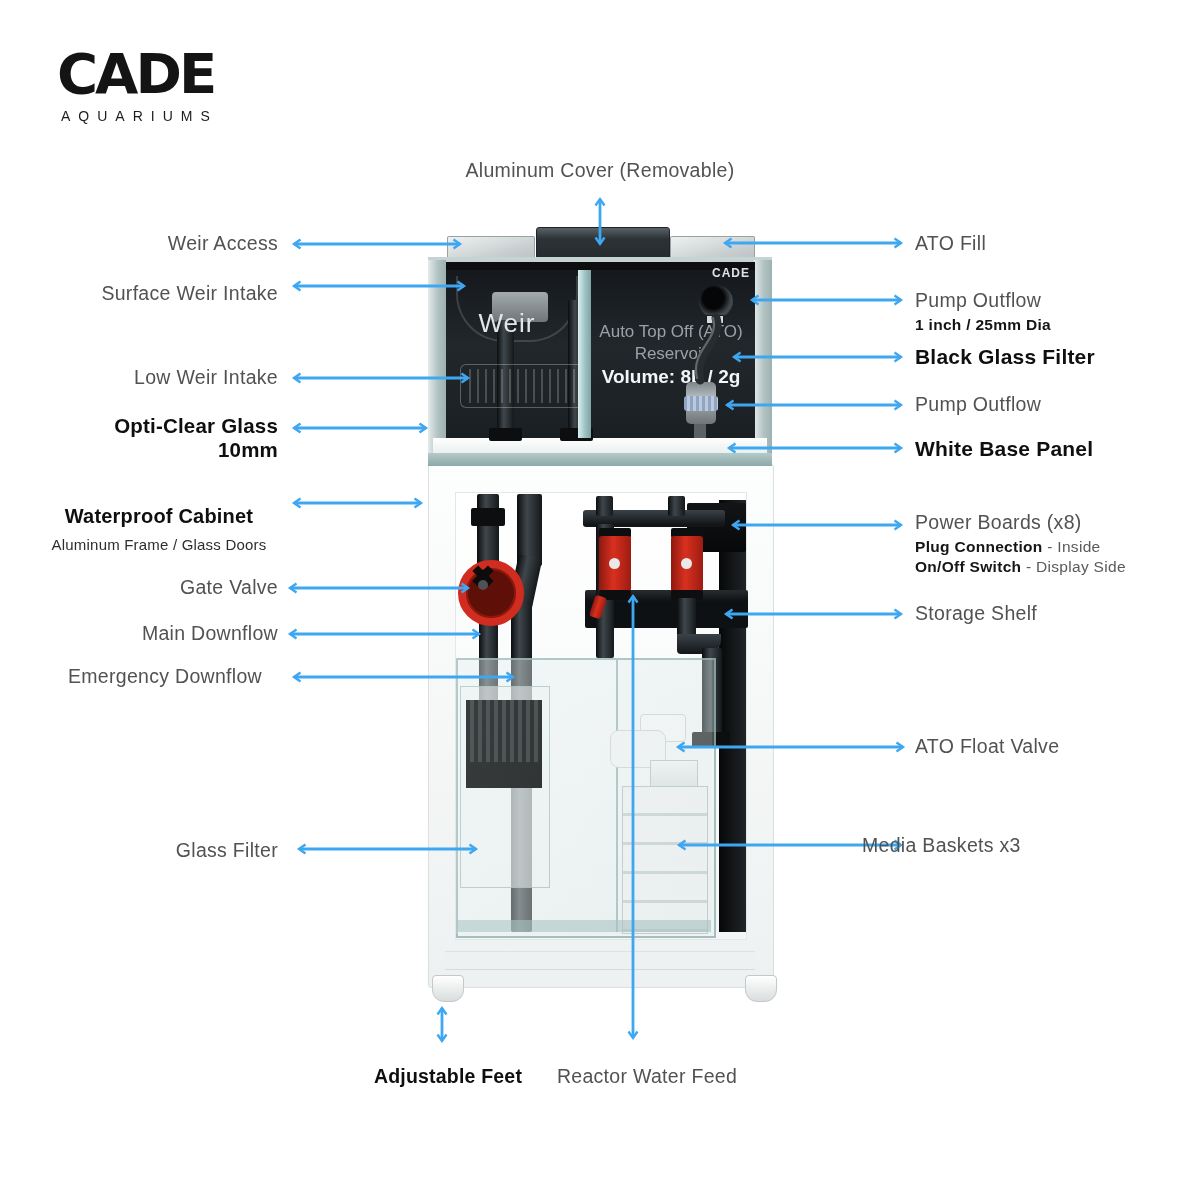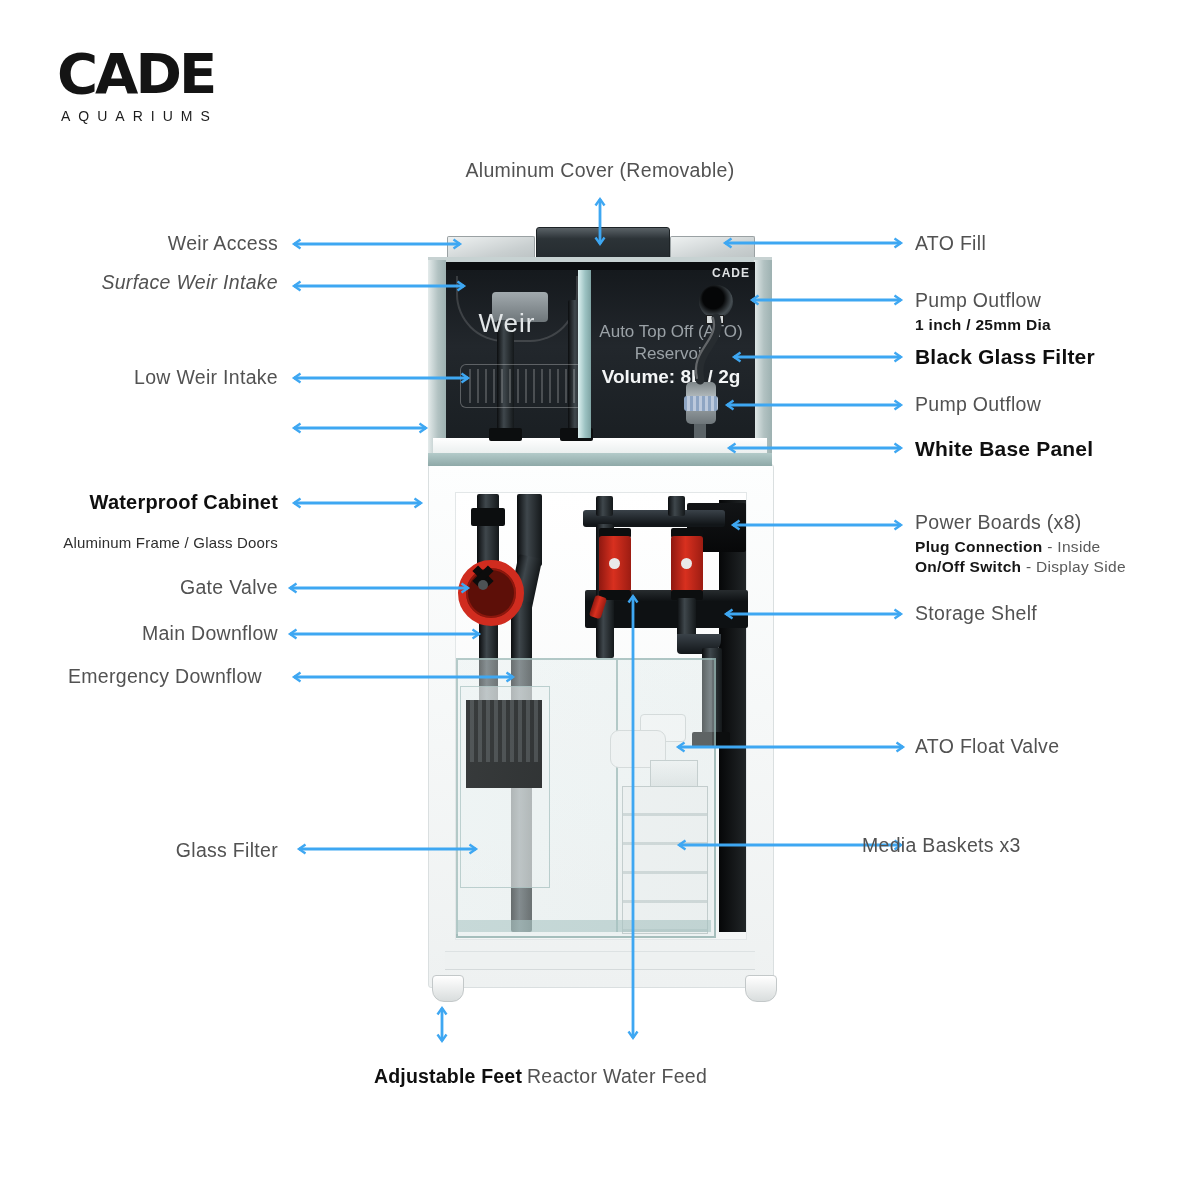--- a/index.html
+++ b/index.html
@@ -11,21 +11,21 @@
   .logo-main{font-family:"DejaVu Sans",sans-serif;font-weight:800;font-size:56px;
              letter-spacing:-3px;color:#141414;line-height:1;}
   .logo-sub{font-size:14px;letter-spacing:8px;color:#1c1c1c;margin-top:6px;margin-left:4px;}
   .title{font-weight:300;font-size:41px;color:#333;letter-spacing:1px;text-align:right;}
   .subtitle{font-weight:300;font-size:21px;color:#4a4a4a;text-align:right;margin-top:6px;}
   
   .lbl{position:absolute;font-size:19.5px;font-weight:300;color:#525252;letter-spacing:.3px;white-space:nowrap;}
   .lbl.b{font-weight:700;color:#0f0f0f;letter-spacing:.2px;}
   .lbl.right{text-align:right;}
   .lbl.center{text-align:center;white-space:normal;line-height:1.25;}
-  .sub-thin{font-size:15px;font-weight:400;color:#2e2e2e;margin-top:20px;}
+  .sub-thin{font-size:15px;font-weight:400;color:#2e2e2e;margin-top:8px;}
   .sub-line{font-size:15.5px;margin-top:4px;color:#5a5a5a;font-weight:400;}
   .sub-line .bld{font-weight:700;color:#161616;}
   .sub-bold{font-size:15.5px;font-weight:700;color:#141414;margin-top:4px;}
   
   .panel-black{background:linear-gradient(180deg,#15191d 0%,#22272c 45%,#1a1f23 100%);}
   .glass-edge{background:linear-gradient(90deg,#e4ebeb,#b2c2c2 55%,#9db1b1);}
   .teal-rim{background:linear-gradient(180deg,#b3cac9,#8ea9a8);}
   .cover-silver{background:linear-gradient(165deg,#eef1f1 0%,#c9cfd0 60%,#b8bfc0 100%);
                 border:1px solid #9aa1a3;border-bottom:none;border-radius:2px 2px 0 0;}
   .cover-dark{background:linear-gradient(180deg,#5a6267 0%,#2c3337 30%,#23292d 100%);
@@ -173,23 +173,27 @@
     <line x1="678" y1="747" x2="903" y2="747" marker-start="url(#chv)" marker-end="url(#chv)"></line>
     <line x1="679" y1="845" x2="901" y2="845" marker-start="url(#chv)" marker-end="url(#chv)"></line>
 
     <line x1="442" y1="1008" x2="442" y2="1041" marker-start="url(#chv)" marker-end="url(#chv)"></line>
     <line x1="633" y1="596" x2="633" y2="1038" marker-start="url(#chv)" marker-end="url(#chv)"></line>
   </svg>
 
   <div class="lbl center" style="left:400px;top:158px;width:400px;">Aluminum Cover (Removable)</div>
 
   <div class="lbl right" style="left:40px;top:232px;width:238px;">Weir Access</div>
-  <div class="lbl right" style="left:40px;top:271px;width:238px;font-style:italic;">Surface Weir Intake</div>
+  <div class="lbl right" style="left:40px;top:282px;width:238px;">Surface Weir Intake</div>
   <div class="lbl right" style="left:40px;top:366px;width:238px;">Low Weir Intake</div>
-  <div class="lbl b right" style="left:40px;top:491px;width:238px;font-size:20px;">
+  <div class="lbl b right" style="left:40px;top:414px;width:238px;font-size:20.5px;line-height:1.18;">
+    <div>Opti-Clear Glass</div>
+    <div>10mm</div>
+  </div>
+  <div class="lbl b right" style="left:40px;top:505px;width:238px;font-size:20px;text-align:center;">
     <div>Waterproof Cabinet</div>
     <div class="sub-thin">Aluminum Frame / Glass Doors</div>
   </div>
   <div class="lbl right" style="left:40px;top:576px;width:238px;">Gate Valve</div>
   <div class="lbl right" style="left:40px;top:622px;width:238px;">Main Downflow</div>
   <div class="lbl right" style="left:24px;top:665px;width:238px;">Emergency Downflow</div>
   <div class="lbl right" style="left:40px;top:839px;width:238px;">Glass Filter</div>
 
   <div class="lbl" style="left:915px;top:232px;">ATO Fill</div>
   <div class="lbl" style="left:915px;top:289px;">
@@ -202,17 +206,17 @@
   <div class="lbl" style="left:915px;top:511px;">
     <div>Power Boards (x8)</div>
     <div class="sub-line"><span class="bld">Plug Connection</span><span> - Inside</span></div>
     <div class="sub-line" style="margin-top:2px;"><span class="bld">On/Off Switch</span><span> - Display Side</span></div>
   </div>
   <div class="lbl" style="left:915px;top:602px;">Storage Shelf</div>
   <div class="lbl" style="left:915px;top:735px;">ATO Float Valve</div>
   <div class="lbl" style="left:862px;top:834px;">Media Baskets x3</div>
 
   <div class="lbl b center" style="left:348px;top:1064px;width:200px;">Adjustable Feet</div>
-  <div class="lbl center" style="left:497px;top:1064px;width:240px;">
+  <div class="lbl center" style="left:527px;top:1064px;width:240px;">
     <div>Reactor Water Feed</div>
   </div>
 
 </div>
 
 </body></html>

